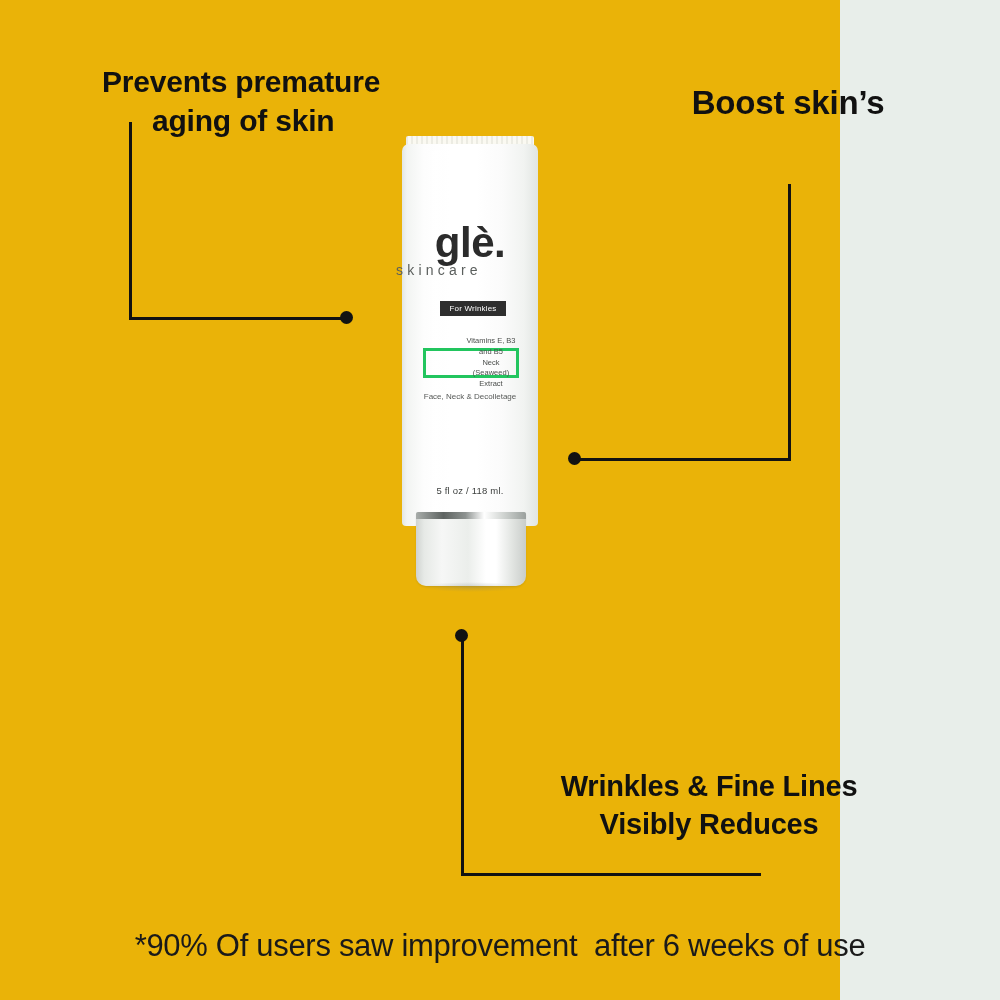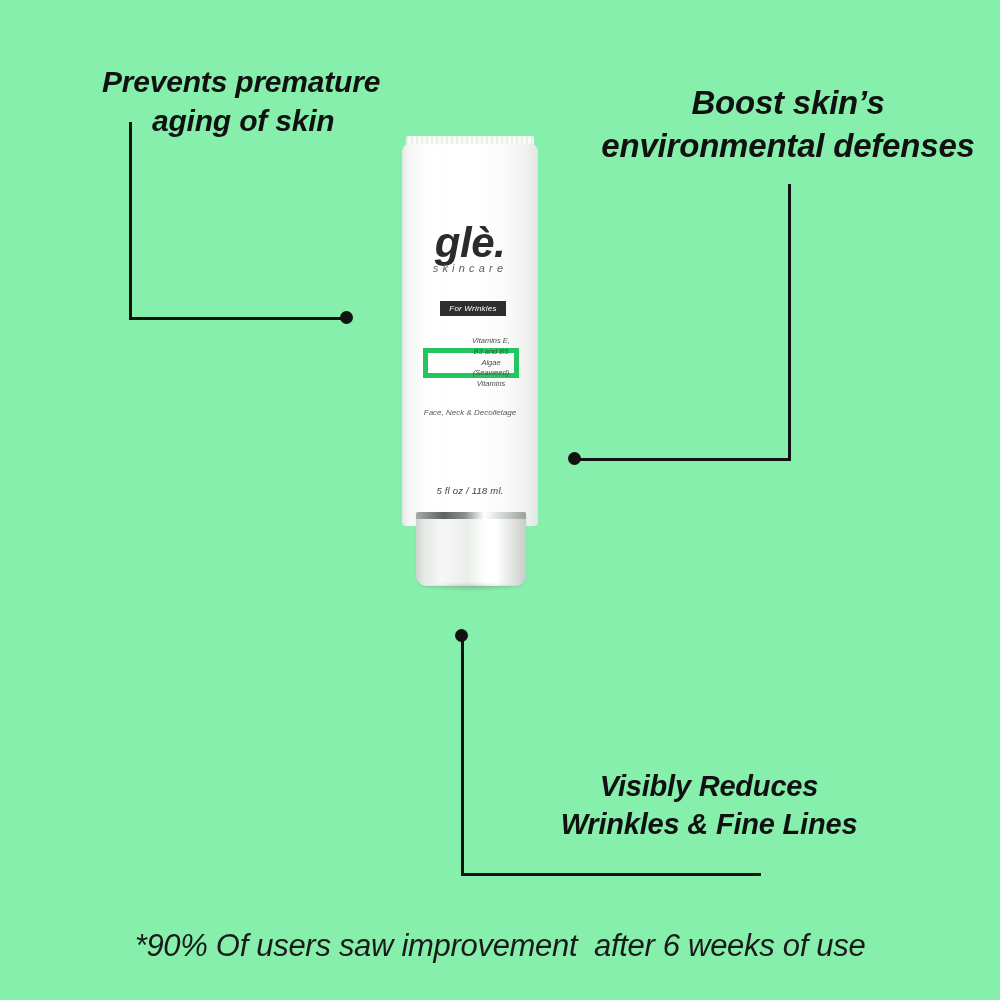--- a/index.html
+++ b/index.html
@@ -8,24 +8,23 @@
   }
   body {
     width: 1000px;
     height: 1000px;
     background: #e8eeea;
     font-family: "Liberation Sans", sans-serif;
     overflow: hidden;
   }
   #stage {
     position: relative;
-    width: 1000px;
+    width: 840px;
     height: 1000px;
-    background: #86efac;
-    font-style: italic;
+    background: #eab308;
   }
 
   
   .callout {
     position: absolute;
     font-weight: bold;
     color: #111111;
     line-height: 1.30;
     letter-spacing: -0.2px;
   }
@@ -206,22 +205,21 @@
     font-weight: bold;
     color: #2b2b2b;
     letter-spacing: -0.5px;
     line-height: 1;
   }
   #brand-sub {
     position: absolute;
     left: 0;
     top: 132px;
     width: 148px;
-    text-align: center;
-    font-size: 11px;
+    font-size: 14px;
     color: #5b5f5d;
     letter-spacing: 4.2px;
     font-weight: 400;
   }
   #badge {
     position: absolute;
     left: 44px;
     top: 171px;
     width: 66px;
     height: 15px;
@@ -231,41 +229,40 @@
     line-height: 15px;
     text-align: center;
     letter-spacing: 0.2px;
   }
   #ingredients-box {
     position: absolute;
     left: 27px;
     top: 218px;
     width: 96px;
     height: 30px;
-    border: 5px solid #22c55e;
+    border: 3px solid #22c55e;
     box-sizing: border-box;
     display: flex;
     flex-direction: column;
     align-items: center;
     justify-content: center;
     color: #4a4d4b;
     font-size: 7.5px;
     line-height: 1.45;
     text-align: center;
     padding-left: 40px;
   }
   #usage {
     position: absolute;
     left: 0;
     top: 262px;
     width: 148px;
     text-align: center;
     font-size: 8px;
     color: #565957;
-    margin-top: 16px;
   }
   #volume {
     position: absolute;
     left: 0;
     top: 355px;
     width: 148px;
     text-align: center;
     font-size: 9.5px;
     color: #3f4240;
     letter-spacing: 0.2px;
@@ -288,42 +285,41 @@
   <div class="lead-h" id="lead3-h"></div>
   <div class="dot" id="lead3-dot"></div>
 
   <div class="callout" id="callout-top-left">
     <div class="l1">Prevents premature</div>
     <div class="l2">aging of skin</div>
   </div>
 
   <div class="callout" id="callout-top-right">
     <div>Boost skin’s</div>
-    <div>environmental defenses</div>
   </div>
 
   <div class="callout" id="callout-bottom">
+    <div>Wrinkles &amp; Fine Lines</div>
     <div>Visibly Reduces</div>
-    <div>Wrinkles &amp; Fine Lines</div>
   </div>
 
   <div id="footnote">*90% Of users saw improvement  after 6 weeks of use</div>
 
   <div id="product">
     <div id="tube-seal"></div>
     <div id="tube-body"></div>
     <div id="tube-gloss"></div>
 
     <div id="brand">glè.</div>
     <div id="brand-sub">skincare</div>
     <div id="badge">For Wrinkles</div>
 
     <div id="ingredients-box">
       <div>Vitamins E, B3 and B5</div>
-      <div>Algae (Seaweed) Vitamins</div>
+      <div>Neck (Seaweed) Extract</div>
     </div>
 
     <div id="usage">Face, Neck &amp; Decolletage</div>
     <div id="volume">5 fl oz / 118 ml.</div>
 
     <div id="tube-cap"></div>
     <div id="cap-rim"></div>
     <div id="cap-shadow"></div>
   </div>
 

